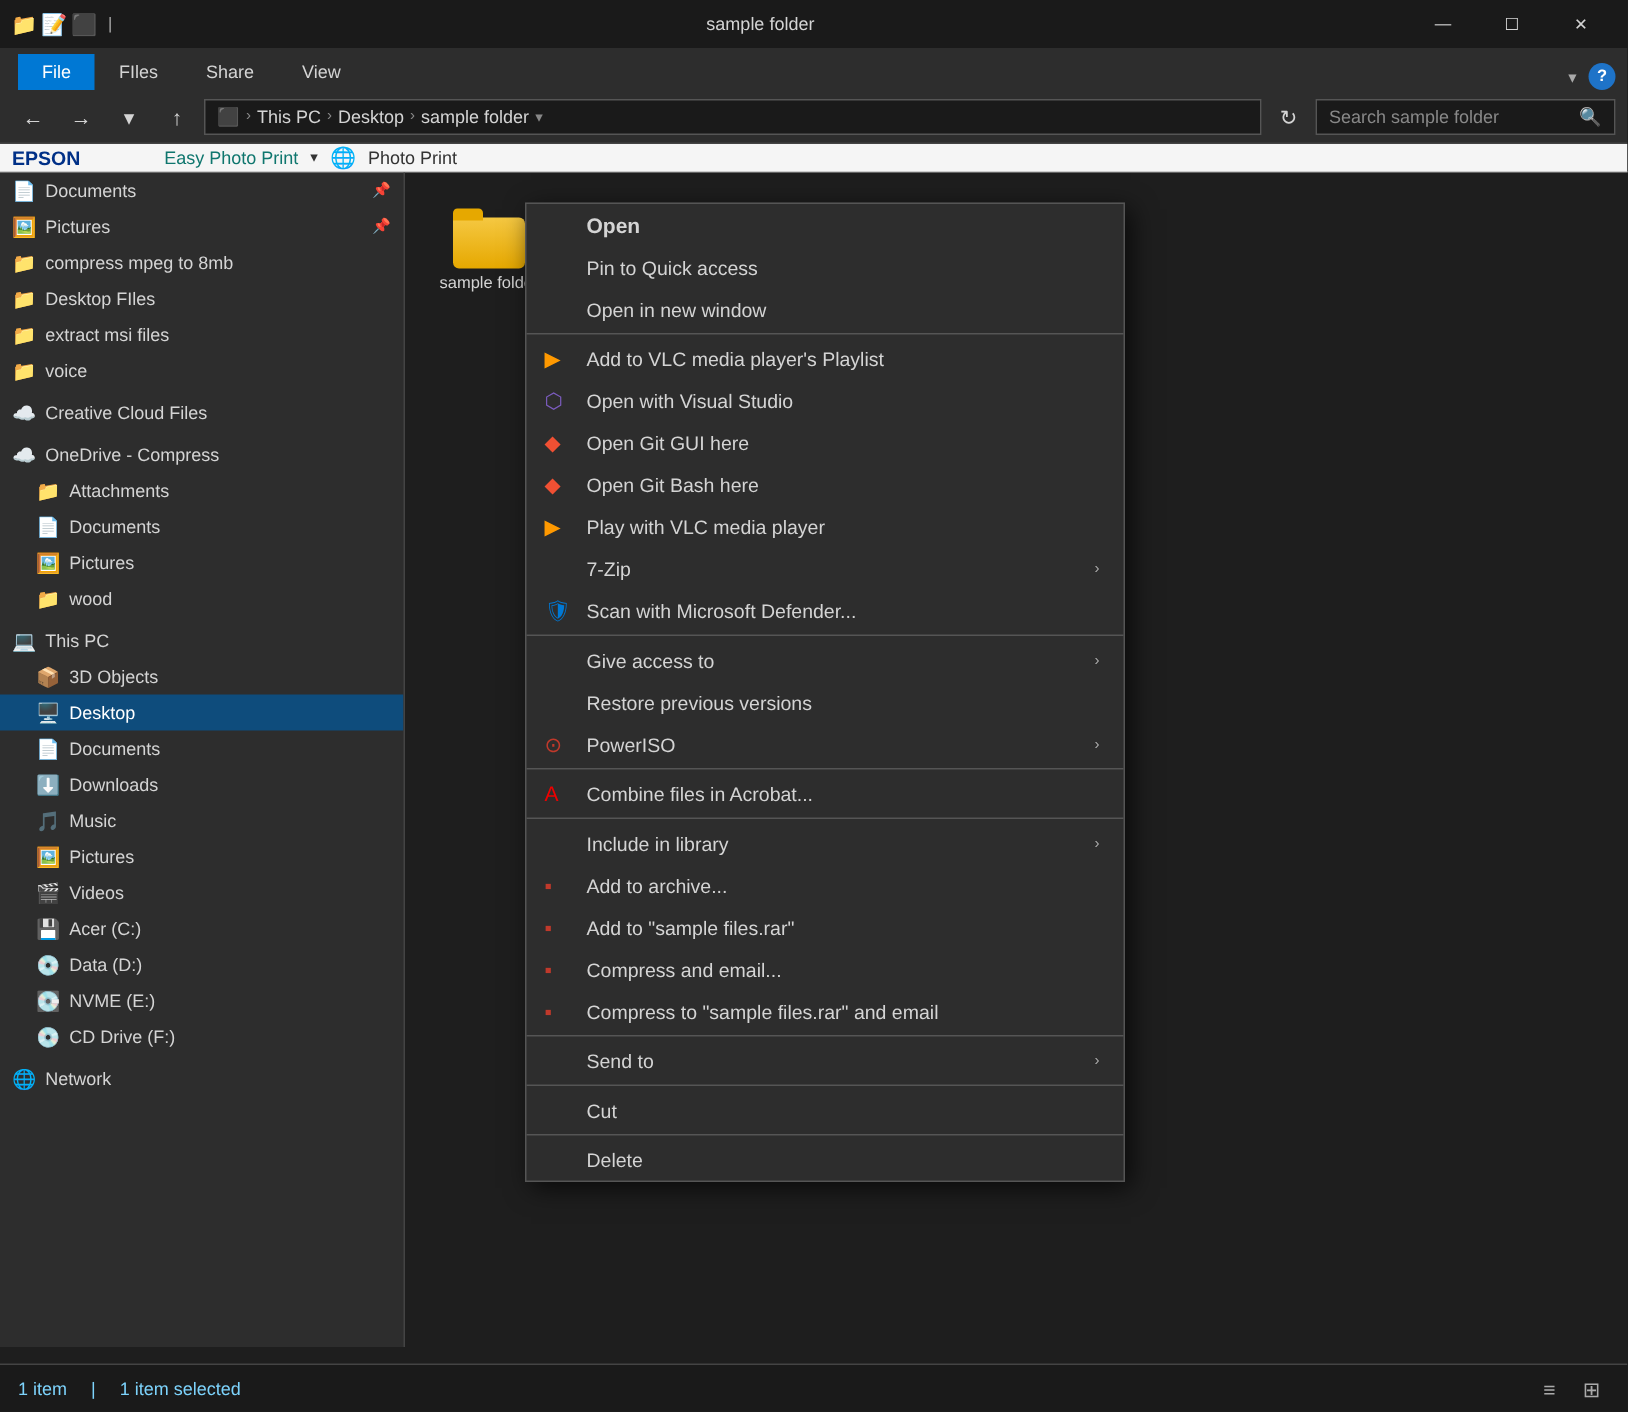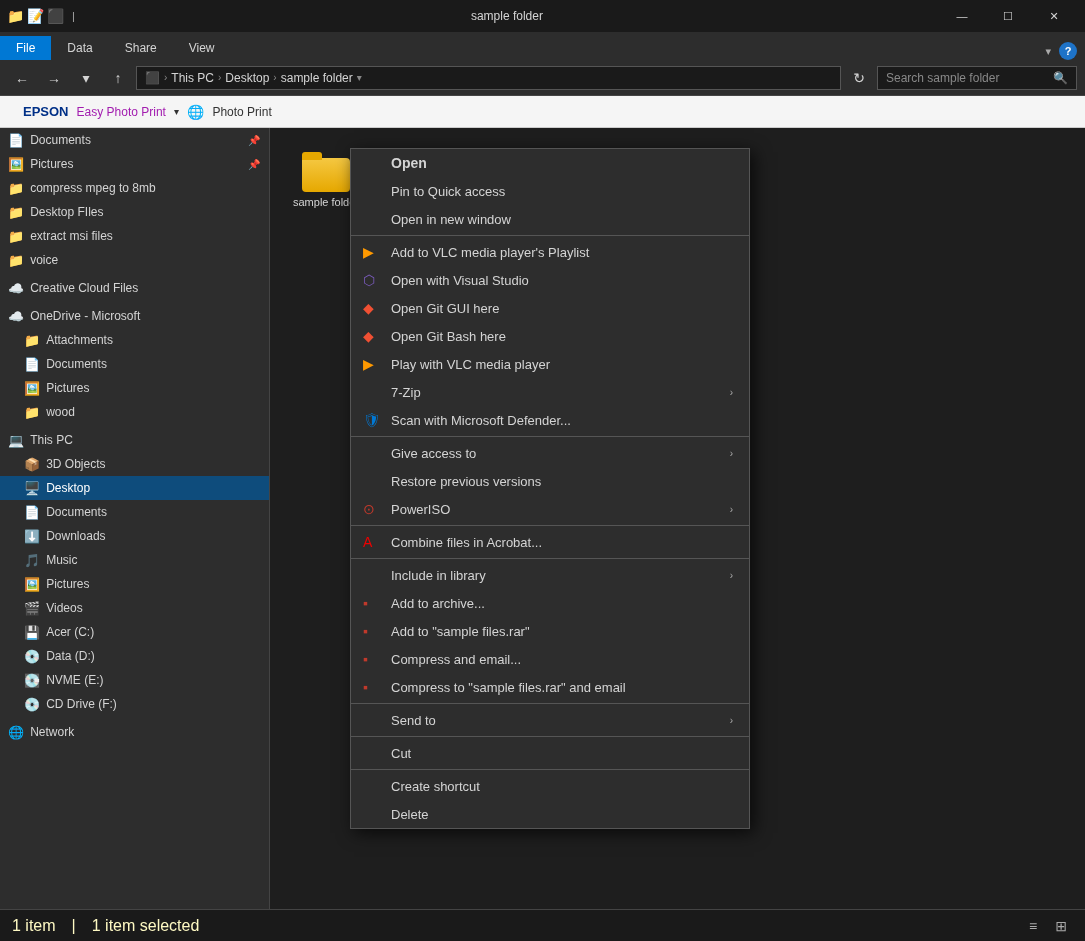--- a/index.html
+++ b/index.html
@@ -56,21 +56,21 @@
       color: #d4d4d4;
       cursor: pointer;
     }
 
     
     .ribbon-tabs {
       height: 28px;
       background: #2d2d2d;
       display: flex;
       align-items: flex-end;
-      padding-left: 0;
+      padding-left: 12px;
     }
     .ribbon-tab {
       padding: 4px 16px;
       font-size: 12px;
       cursor: pointer;
       height: 24px;
       display: flex;
       align-items: center;
     }
     .ribbon-tab.active {
@@ -127,36 +127,37 @@
       display: flex;
       align-items: center;
       padding: 0 8px;
       gap: 4px;
       color: #888;
       font-size: 12px;
     }
 
     
     .epson-bar {
-      height: 32px;
+      height: 19px;
       background: #f5f5f5;
       display: flex;
       align-items: center;
-      padding: 0 23px;
+      padding: 0 8px;
       gap: 8px;
       border-bottom: 1px solid #ccc;
     }
     .epson-logo {
       color: #003087;
       font-weight: bold;
       font-size: 13px;
     }
     .epson-app {
       font-size: 12px;
-      color: #a21caf;
+      color: #0f766e;
+      margin-left: 48px;
     }
     .epson-photo {
       display: flex;
       align-items: center;
       gap: 4px;
       color: #333;
       font-size: 12px;
     }
 
     
@@ -268,22 +269,22 @@
       align-items: center;
       padding: 0 12px;
       gap: 16px;
       border-top: 1px solid #444;
       position: absolute;
       bottom: 0;
       left: 0;
       right: 0;
     }
     .status-text {
-      font-size: 16px;
-      color: #fef9c3;
+      font-size: 12px;
+      color: #7dd3fc;
     }
     .view-controls {
       margin-left: auto;
       display: flex;
       gap: 4px;
     }
     .view-btn {
       width: 24px;
       height: 24px;
       display: flex;
@@ -312,21 +313,21 @@
   <div class="title-bar-title">sample folder</div>
   <div class="title-bar-controls">
     <div class="tb-ctrl">—</div>
     <div class="tb-ctrl">☐</div>
     <div class="tb-ctrl close">✕</div>
   </div>
 </div>
 
 <div class="ribbon-tabs">
   <div class="ribbon-tab active">File</div>
-  <div class="ribbon-tab">Data</div>
+  <div class="ribbon-tab">FIles</div>
   <div class="ribbon-tab">Share</div>
   <div class="ribbon-tab">View</div>
   <div class="ribbon-chevron">
     <span style="color:#aaa;font-size:11px;">▾</span>
     <span style="background:#1e73c8;color:white;width:18px;height:18px;border-radius:50%;display:flex;align-items:center;justify-content:center;font-size:11px;font-weight:bold;">?</span>
   </div>
 </div>
 
 <div class="address-bar">
   <div class="nav-btn">←</div>
@@ -394,21 +395,21 @@
       <span>voice</span>
     </div>
 
     <div class="sidebar-item" style="margin-top:4px;">
       <span class="sidebar-icon" style="color:#ea3c00;">☁️</span>
       <span>Creative Cloud Files</span>
     </div>
 
     <div class="sidebar-item" style="margin-top:4px;">
       <span class="sidebar-icon" style="color:#0078d4;">☁️</span>
-      <span>OneDrive - Microsoft</span>
+      <span>OneDrive - Compress</span>
     </div>
 
     <div class="sidebar-item" style="padding-left:24px;">
       <span class="sidebar-icon" style="color:#f0c040;">📁</span>
       <span>Attachments</span>
     </div>
 
     <div class="sidebar-item" style="padding-left:24px;">
       <span class="sidebar-icon">📄</span>
       <span>Documents</span>
@@ -624,23 +625,20 @@
 
       <div class="ctx-separator"></div>
 
       <div class="ctx-item">
         <span>Cut</span>
       </div>
 
 
       <div class="ctx-separator"></div>
 
-      <div class="ctx-item">
-        <span>Create shortcut</span>
-      </div>
 
       <div class="ctx-item">
         <span>Delete</span>
       </div>
 
     </div>
   </div>
 
 </div>
 

